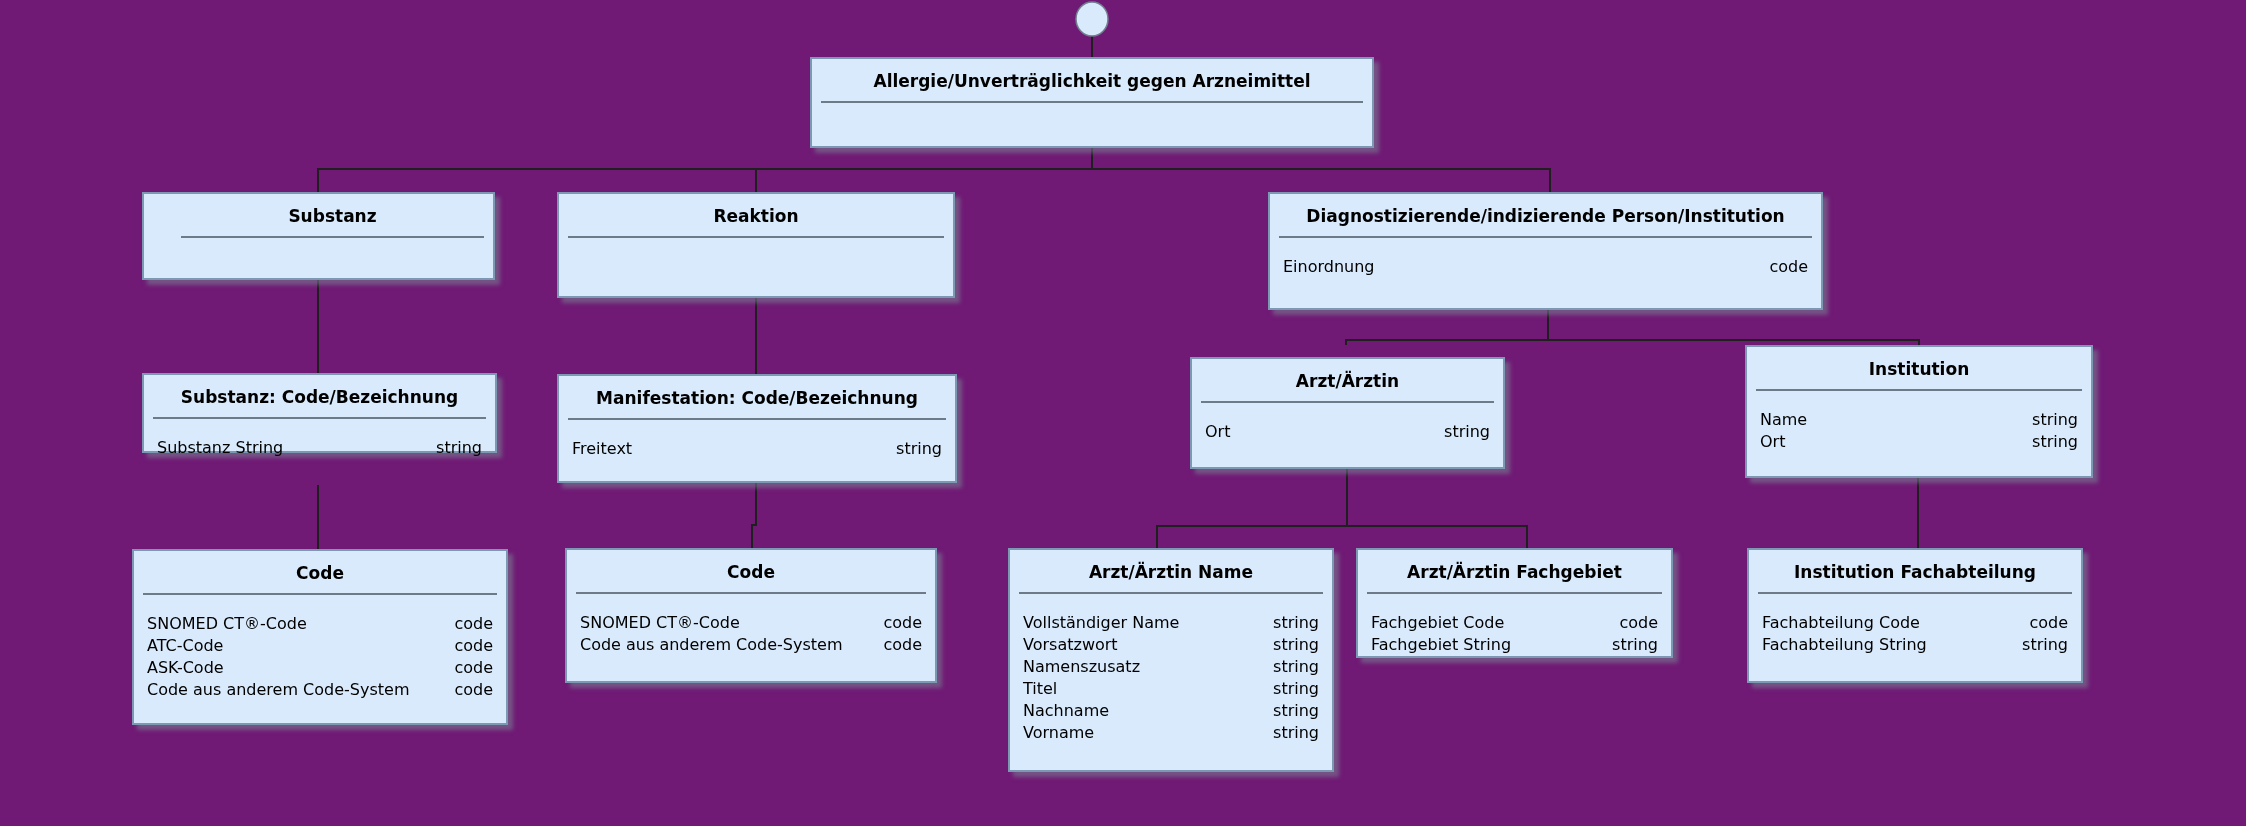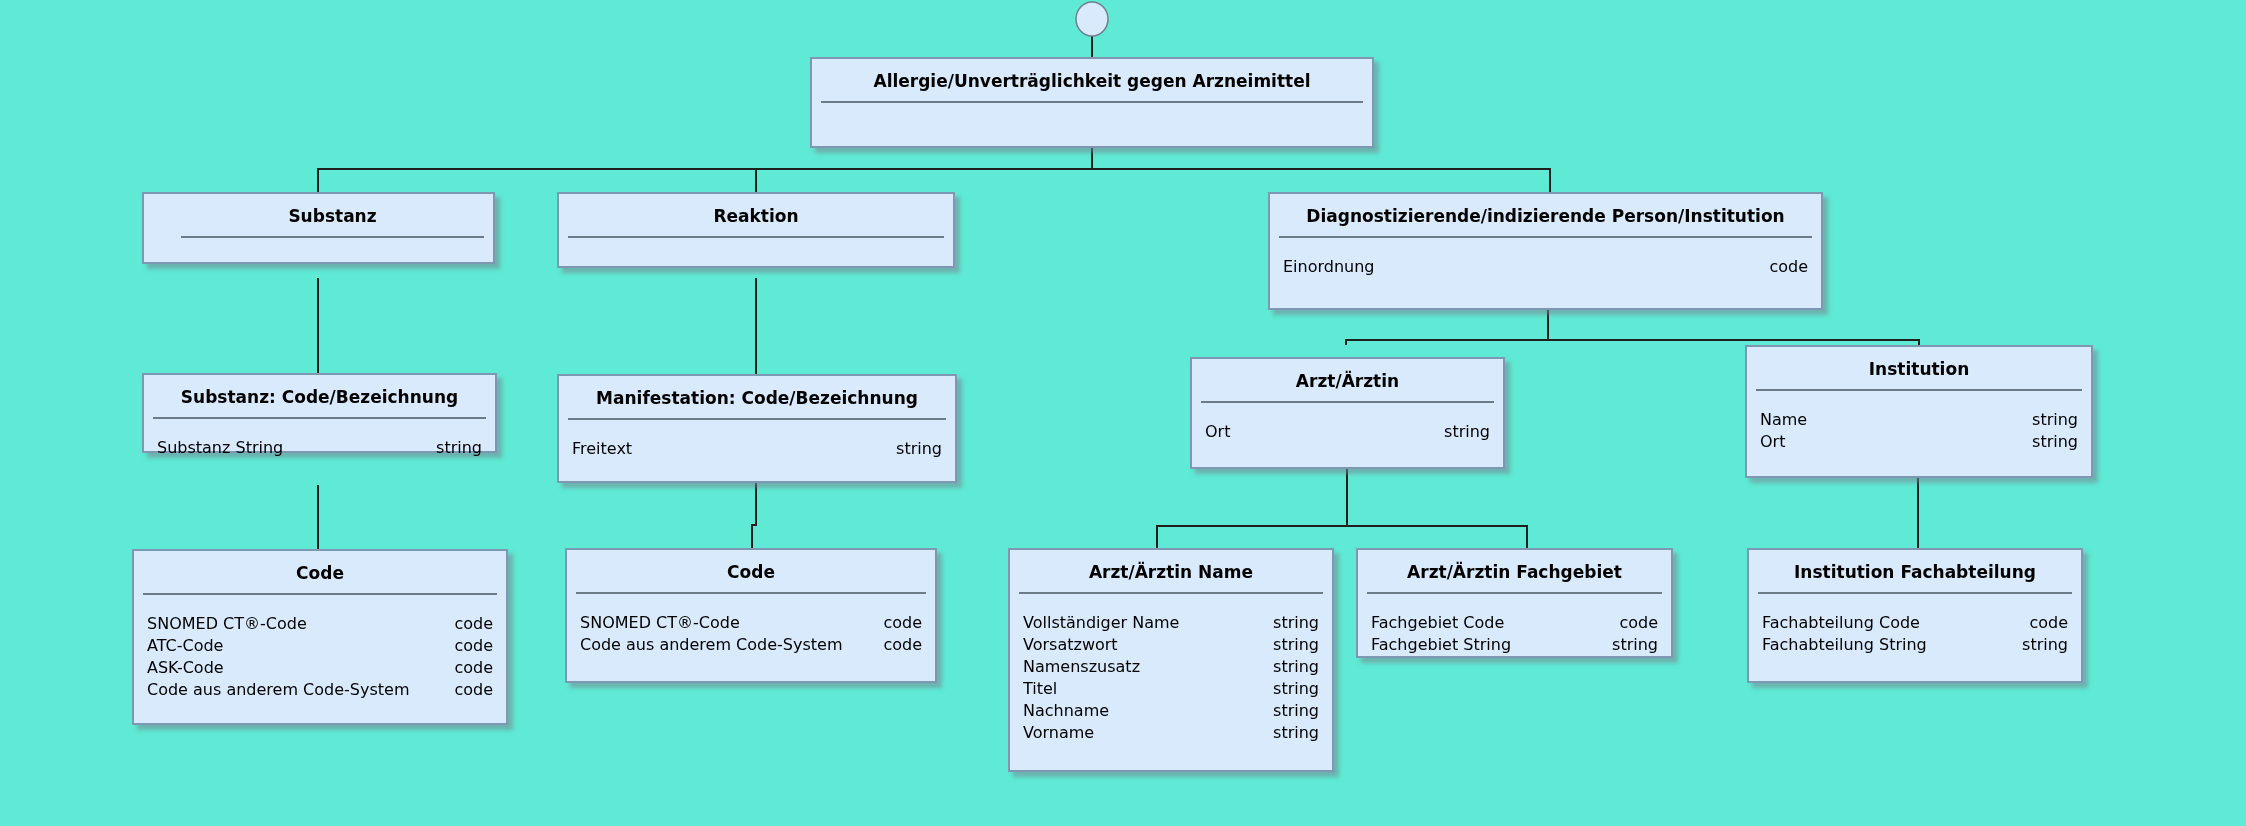--- a/index.html
+++ b/index.html
@@ -1,19 +1,19 @@
 <!DOCTYPE html>
 <html style="--node-fill: #d9eafc; --node-border: #7d98b3; --separator: #6d7b89; --connector: #1f1f1f; --shadow: rgba(120,132,145,0.55);"><head>
 <meta charset="utf-8">
 <style>
   html,body{margin:0;padding:0;background:#ffffff;}
   #canvas{
     position:relative;
     width:2246px;height:826px;
-    background:#5eead4;
+    background:#701a75;
     font-family:"DejaVu Sans","Liberation Sans",sans-serif;
     color:#000;
     overflow:hidden;
   }
   #connectors{position:absolute;left:0;top:0;pointer-events:none;}
   .box{
     position:absolute;
     box-sizing:border-box;
     background:var(--node-fill,#d9eafc);
     border:2px solid var(--node-border,#7d98b3);
@@ -74,27 +74,27 @@
     </g>
     <ellipse cx="1092" cy="19" rx="16" ry="17" fill="#d9eafc" stroke="#708090" stroke-width="1.5"></ellipse>
   </svg>
 
   <div class="box" style="left:810px;top:57px;width:564px;height:91px;">
     <div class="title">Allergie/Unverträglichkeit gegen Arzneimittel</div>
     <div class="sep"></div>
     <div class="attrs"></div>
   </div>
 
-  <div class="box" style="left:142px;top:192px;width:353px;height:72px;padding-left:28px;">
+  <div class="box" style="left:142px;top:192px;width:353px;height:88px;padding-left:28px;">
     <div class="title">Substanz</div>
     <div class="sep"></div>
     <div class="attrs"></div>
   </div>
 
-  <div class="box" style="left:557px;top:192px;width:398px;height:76px;">
+  <div class="box" style="left:557px;top:192px;width:398px;height:106px;">
     <div class="title">Reaktion</div>
     <div class="sep"></div>
     <div class="attrs"></div>
   </div>
 
   <div class="box" style="left:1268px;top:192px;width:555px;height:118px;">
     <div class="title">Diagnostizierende/indizierende Person/Institution</div>
     <div class="sep"></div>
     <div class="attrs">
       <div class="attr-row">

